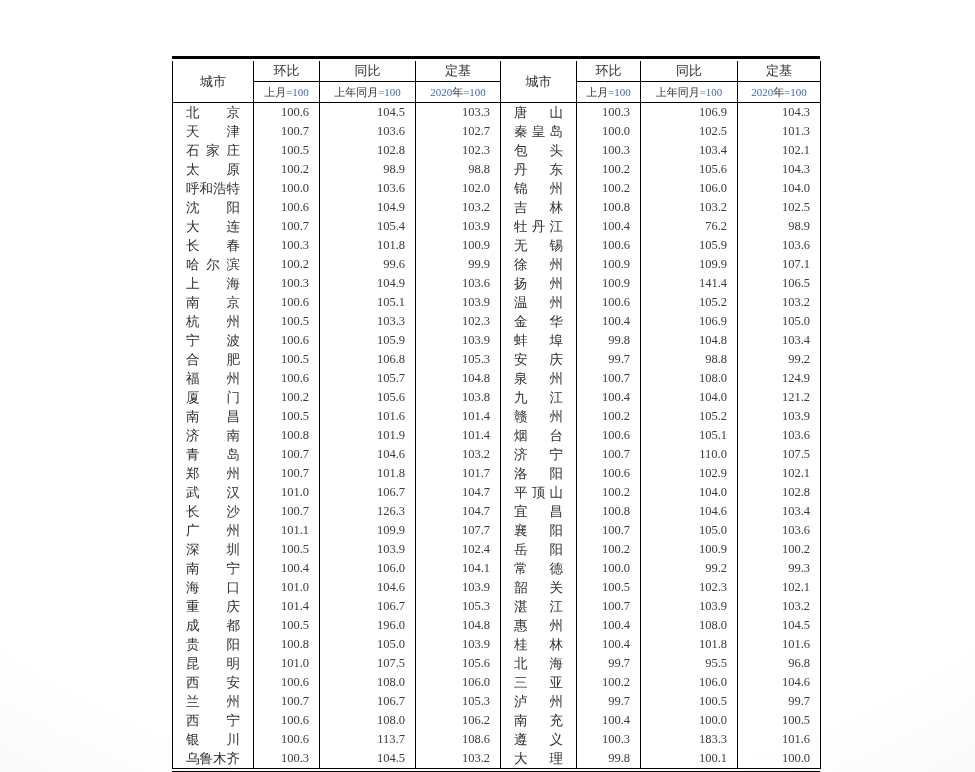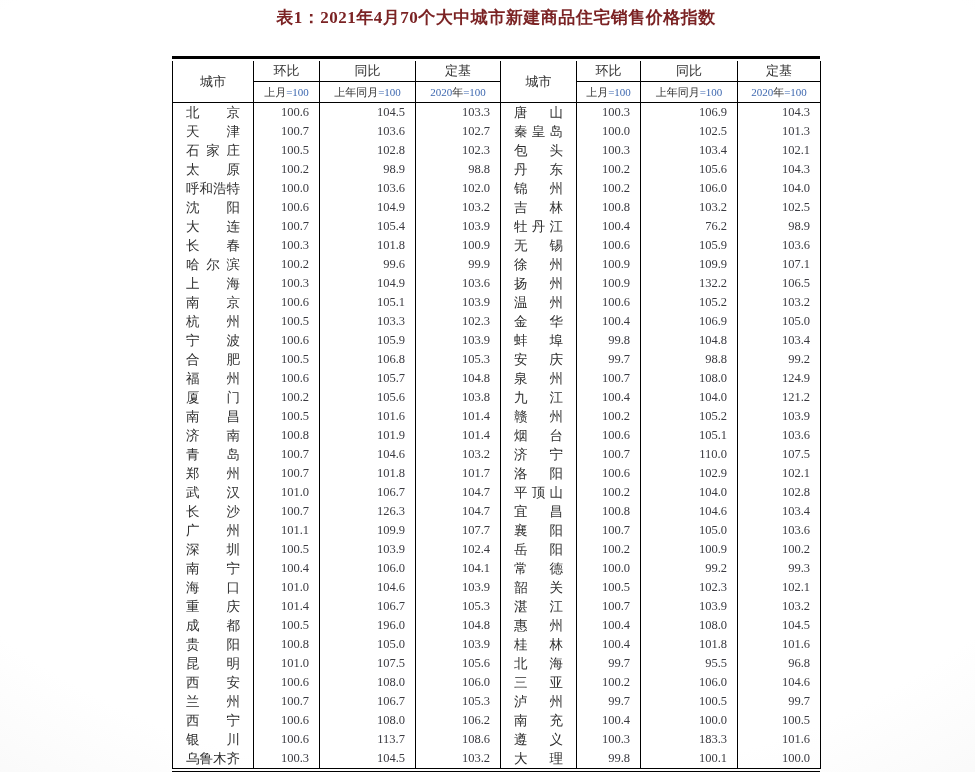--- a/index.html
+++ b/index.html
@@ -45,21 +45,20 @@
   }
   td.val{
     text-align:right;padding-right:10px;
     font-size:12.5px;color:#3a3a40;
   }
 </style>
 </head>
 <body>
 
 <div class="page">
-  <h1 class="title">表1：2021年4月70个大中城市新建商品住宅销售价格指数</h1>
 
   <div class="table-wrap">
     <table>
       <colgroup>
         <col style="width:81px">
           <col style="width:66px">
           <col style="width:96px">
           <col style="width:85px">
         <col style="width:76px">
           <col style="width:64px">
@@ -217,21 +216,21 @@
             <td class="city">
               <span class="jname">上海</span>
             </td>
             <td class="val">100.3</td>
             <td class="val">104.9</td>
             <td class="val">103.6</td>
             <td class="city">
               <span class="jname">扬州</span>
             </td>
             <td class="val">100.9</td>
-            <td class="val">132.2</td>
+            <td class="val">141.4</td>
             <td class="val">106.5</td>
           </tr>
           <tr>
             <td class="city">
               <span class="jname">南京</span>
             </td>
             <td class="val">100.6</td>
             <td class="val">105.1</td>
             <td class="val">103.9</td>
             <td class="city">

